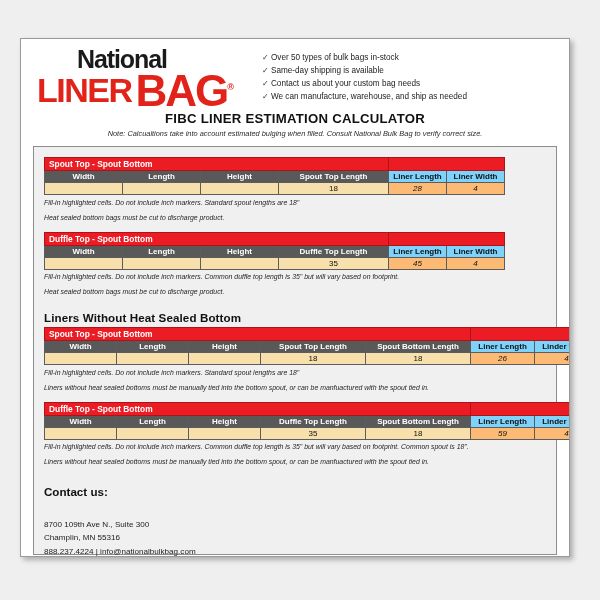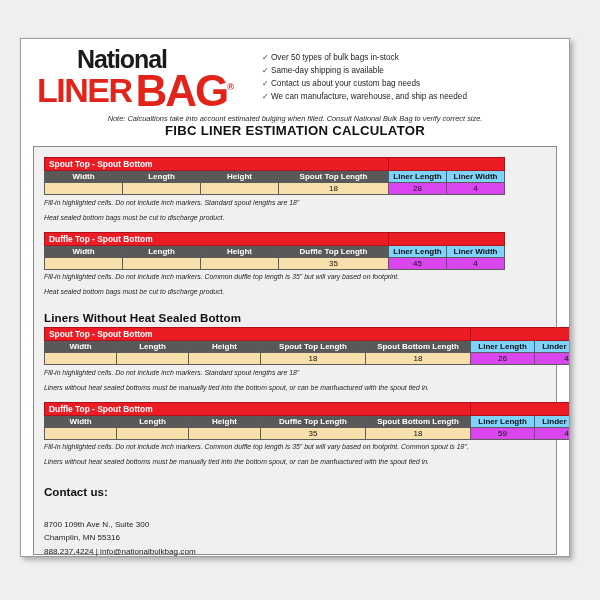--- a/index.html
+++ b/index.html
@@ -184,25 +184,26 @@
     line-height: 12px;
   }
   .cell-input {
     background: #f7e0ab;
     color: #111;
     height: 13px;
     line-height: 13px;
     font-size: 8.4px;
   }
   .cell-result {
-    background: #d946ef;
+    background: #fdba74;
     color: #111;
     height: 13px;
     line-height: 13px;
     font-size: 8.4px;
+    font-style: italic;
   }
 
   .table-note {
     font-size: 6.9px;
     font-style: italic;
     color: #1f1f1f;
     margin-top: 2.5px;
     line-height: 1.45;
   }
   .table-note.gap { margin-top: 5px; }
@@ -256,22 +257,22 @@
         <span>Contact us about your custom bag needs</span>
       </div>
       <div class="bullet-row">
         <span class="bullet-check">✓</span>
         <span>We can manufacture, warehouse, and ship as needed</span>
       </div>
     </div>
   </div>
 
   <div id="title-block">
+    <div id="doc-title">FIBC LINER ESTIMATION CALCULATOR</div>
     <div id="doc-note">Note: Calcualtions take into account estimated bulging when filled. Consult National Bulk Bag to verify correct size.</div>
-    <div id="doc-title">FIBC LINER ESTIMATION CALCULATOR</div>
   </div>
 
   <div id="content-box">
 
 
     <div class="table-group">
       <table class="calc-table narrow">
         <colgroup>
           <col style="width:78px">
             <col style="width:78px">

